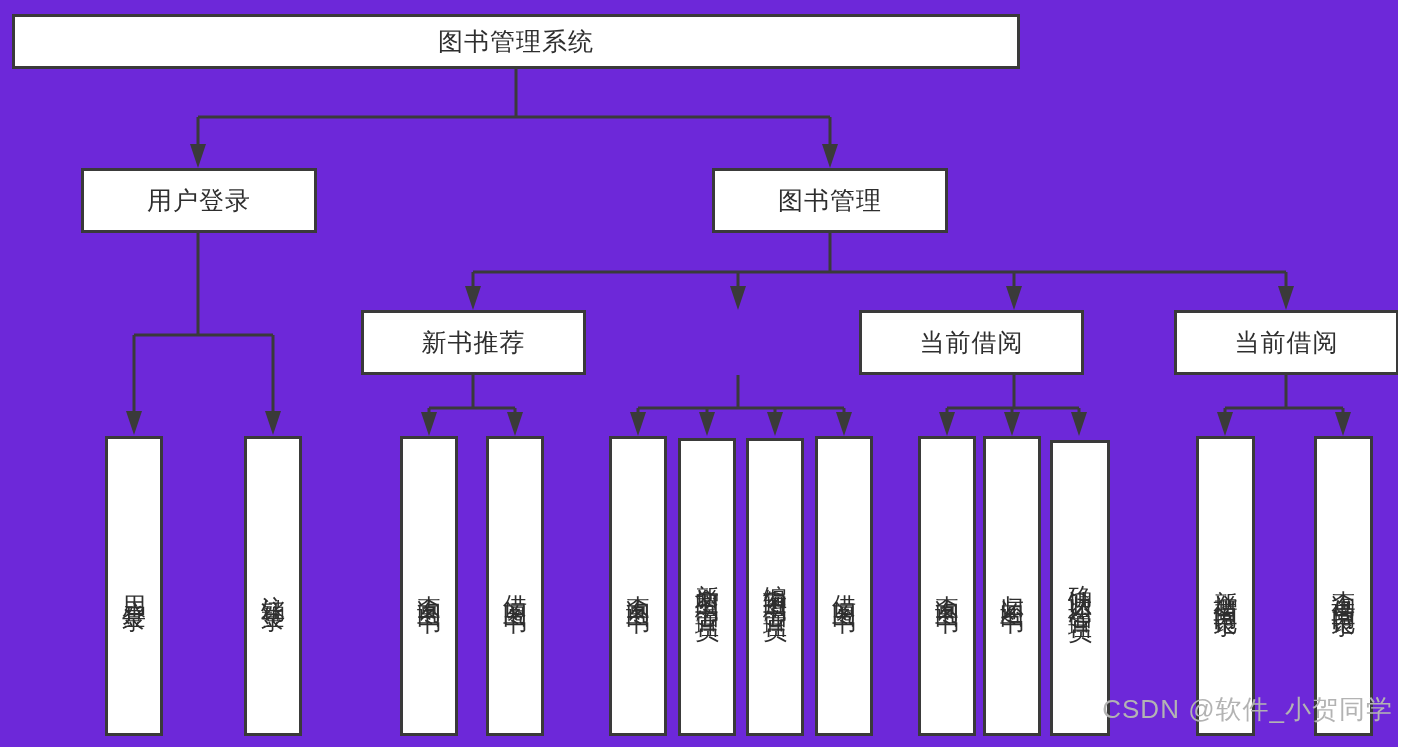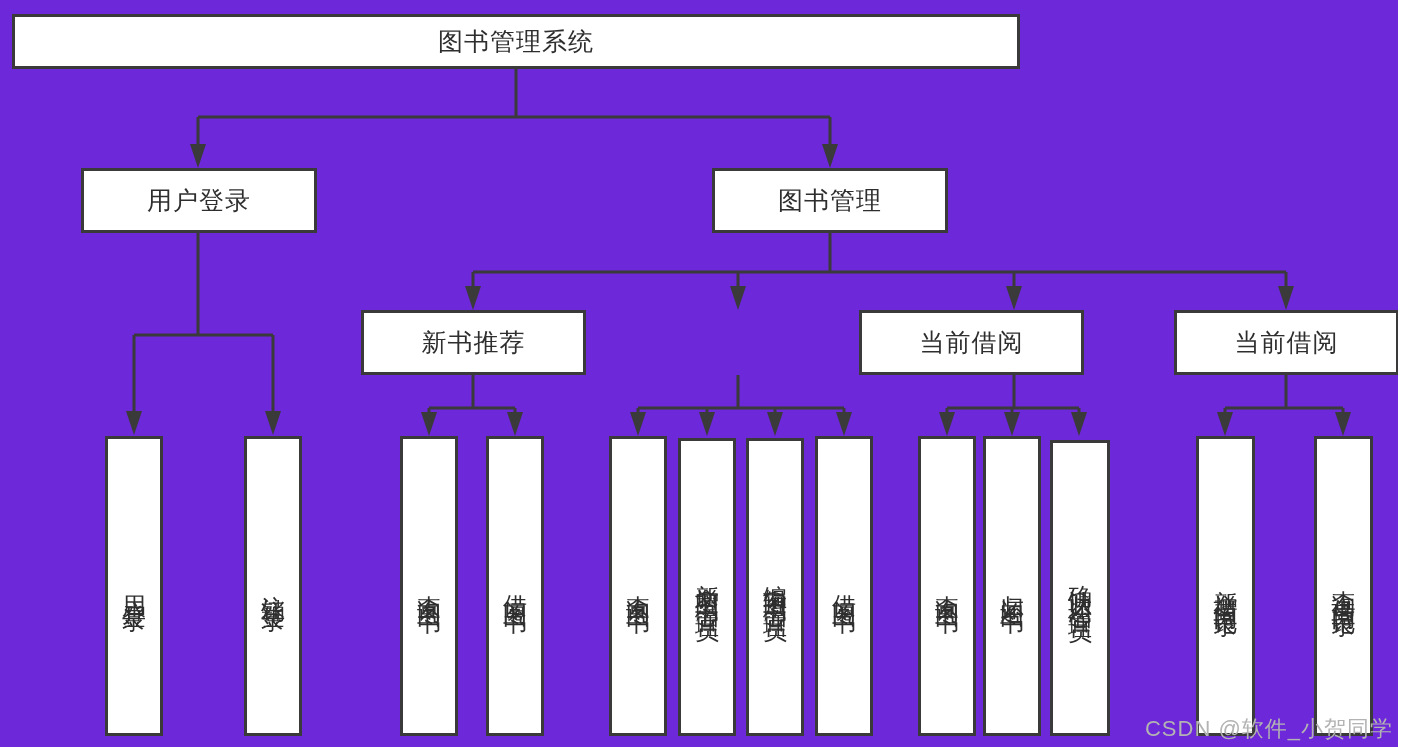--- a/index.html
+++ b/index.html
@@ -28,22 +28,22 @@
   .box.v{
     writing-mode:vertical-rl;
     text-orientation:mixed;
     letter-spacing:5px;
     font-size:24px;
     white-space:normal;
   }
   #watermark{
     position:absolute;
     right:5px;
-    bottom:3px;
-    font-size:22px;
+    bottom:20px;
+    font-size:26px;
     letter-spacing:1px;
     color:#b3b3b3;
     z-index:5;
   }
 </style>
 </head>
 <body>
 
 <div id="stage">
 

